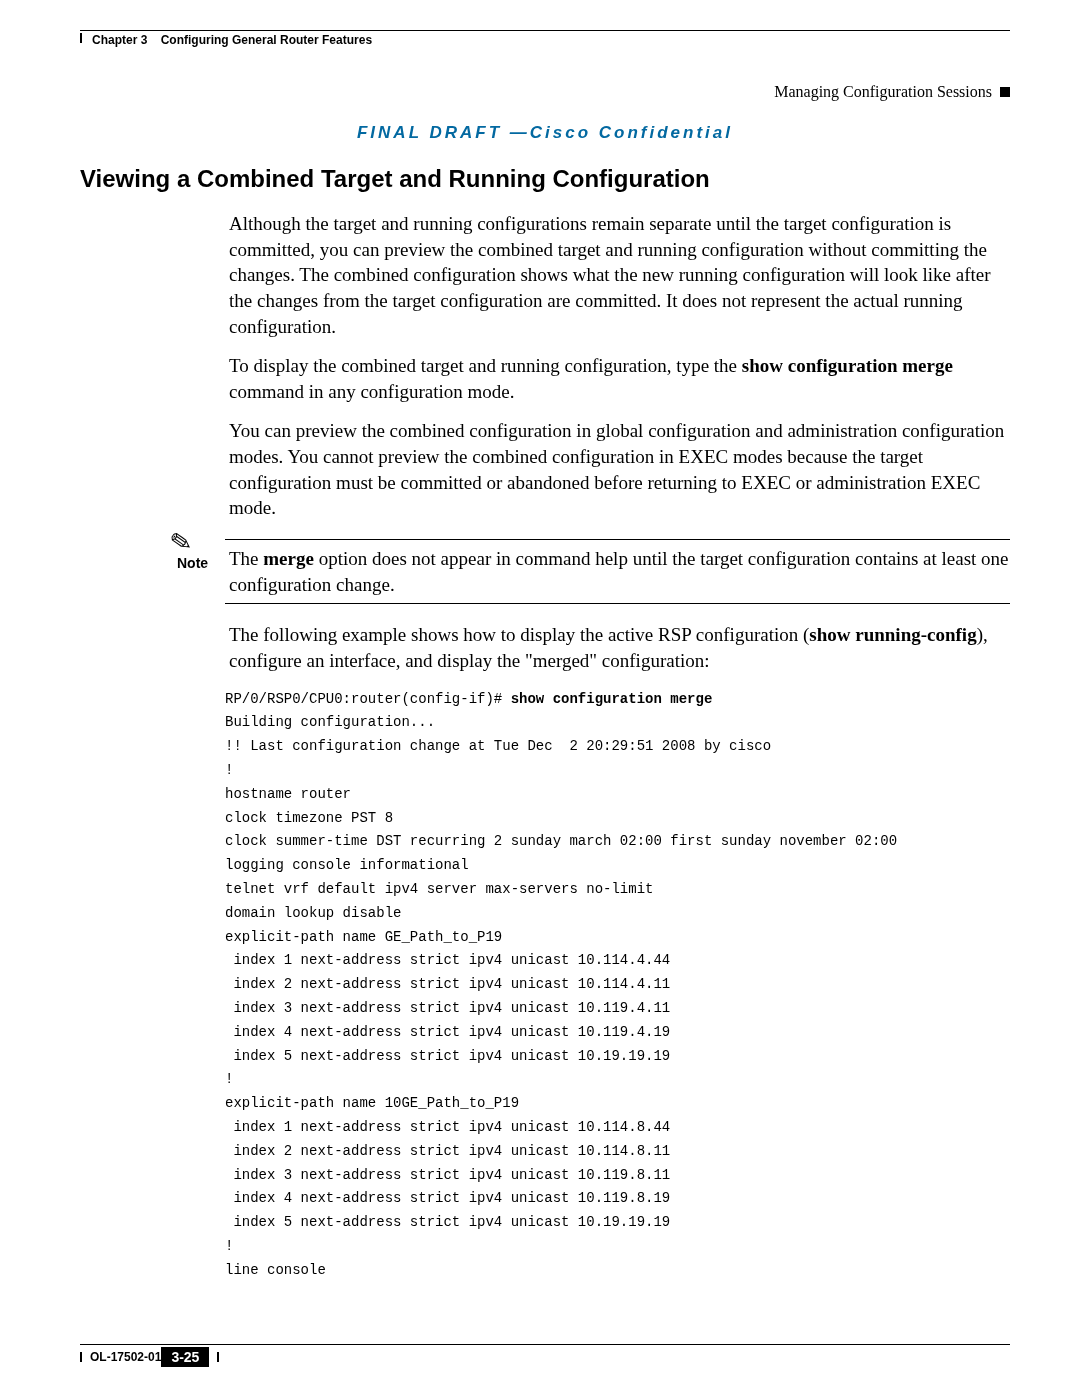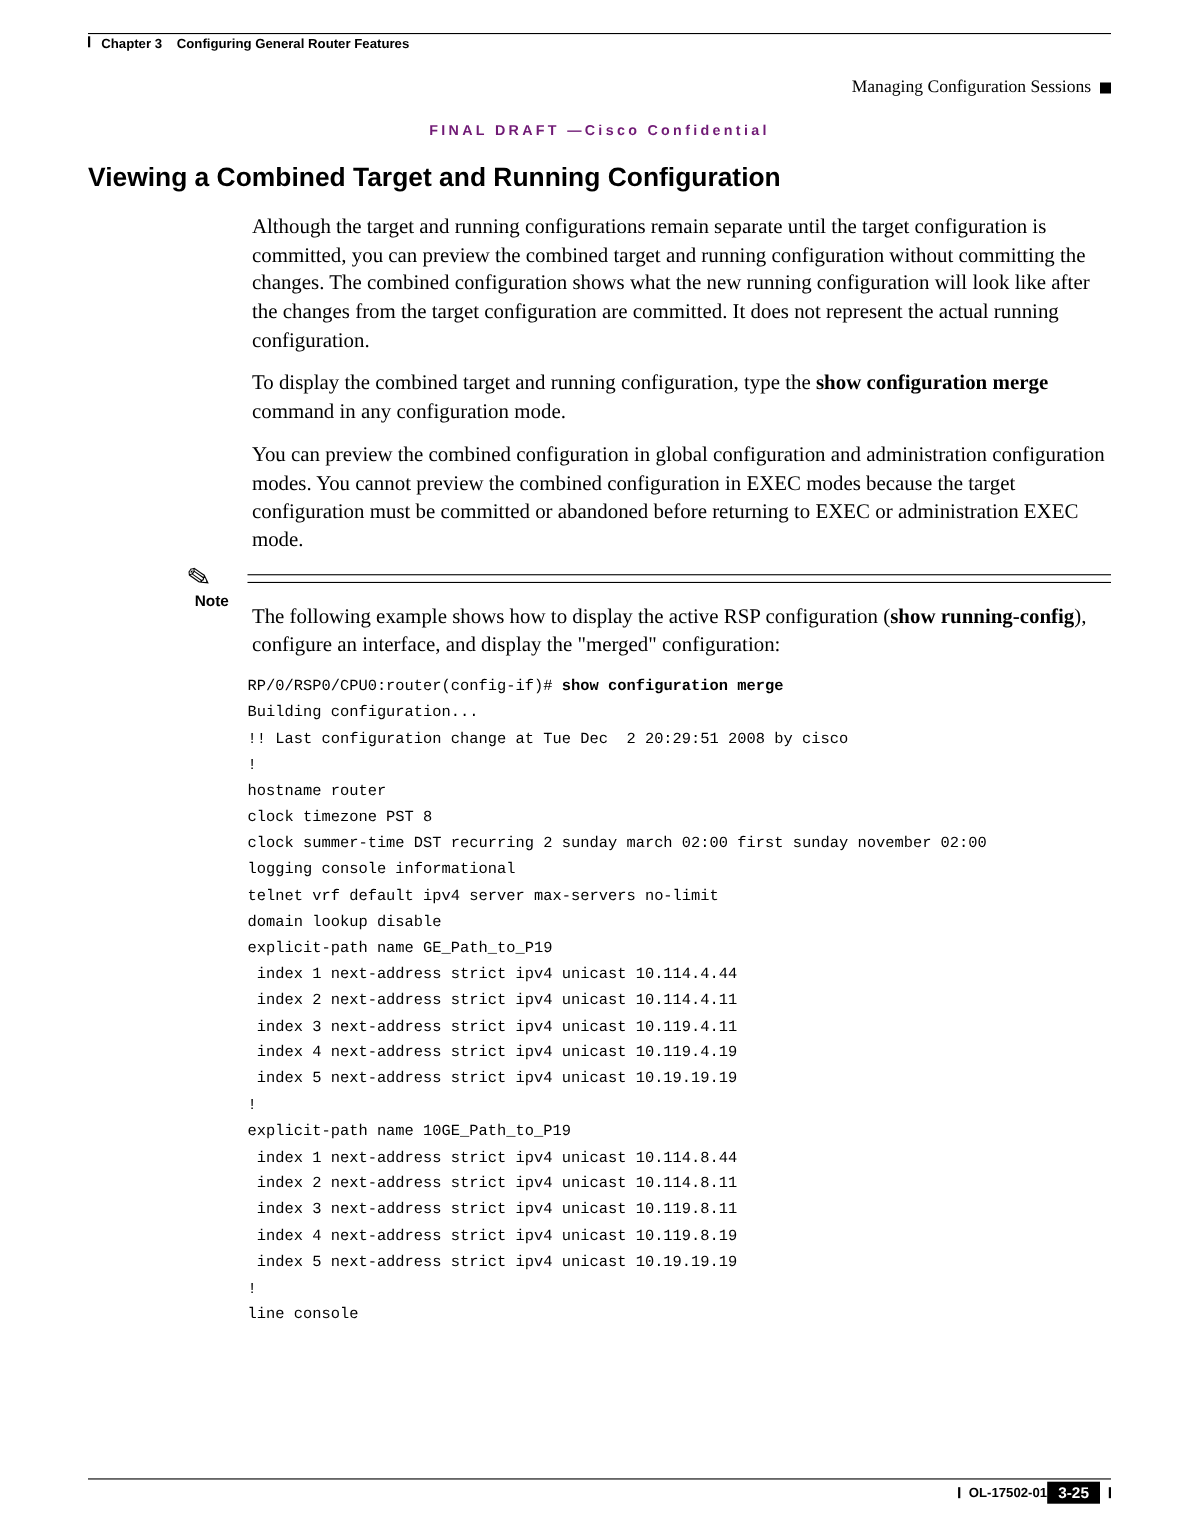--- a/index.html
+++ b/index.html
@@ -24,42 +24,43 @@
     font-size: 12px;
     font-weight: bold;
     margin-bottom: 4px;
   }
   .top-left {
     display: flex;
     gap: 10px;
   }
   .top-right {
     text-align: right;
-    margin-top: 24px;
+    margin-top: 36px;
     display: flex;
     align-items: center;
     gap: 8px;
   }
   .hrule-top {
     border-top: 1px solid #000;
     margin: 0 0 2px 0;
   }
   .sq {
     width: 10px;
     height: 10px;
     background: #000;
     display: inline-block;
   }
   .draft-banner {
     text-align: center;
-    color: #701a75;
-    font-family: Arial, Helvetica, sans-serif;
+    color: #0369a1;
+    font-family: Arial, Helvetica, sans-serif;
+    font-style: italic;
     font-weight: bold;
     letter-spacing: 3px;
-    font-size: 13px;
+    font-size: 17px;
     margin: 22px 0 22px 0;
   }
   .h2 {
     font-family: Arial, Helvetica, sans-serif;
     font-weight: bold;
     font-size: 24px;
     margin: 10px 0 18px 0;
   }
   .body-block {
     margin-left: 145px;
@@ -118,21 +119,21 @@
   }
   .footer-title {
     text-align: right;
     font-family: Arial, Helvetica, sans-serif;
     font-weight: bold;
     font-size: 12px;
     margin-bottom: 4px;
   }
   .footer-row {
     display: flex;
-    justify-content: flex-end;
+    justify-content: flex-start;
     align-items: center;
     font-family: Arial, Helvetica, sans-serif;
     font-size: 12px;
     font-weight: bold;
   }
   .page-num-box {
     background: #000;
     color: #fff;
     padding: 2px 10px;
     font-size: 14px;
@@ -179,20 +180,23 @@
     <p class="para">Although the target and running configurations remain separate until the target configuration is committed, you can preview the combined target and running configuration without committing the changes. The combined configuration shows what the new running configuration will look like after the changes from the target configuration are committed. It does not represent the actual running configuration.</p>
     <p class="para">
       <span>To display the combined target and running configuration, type the </span><span class="bold">show configuration merge</span><span> command in any configuration mode.</span>
     </p>
     <p class="para">You can preview the combined configuration in global configuration and administration configuration modes. You cannot preview the combined configuration in EXEC modes because the target configuration must be committed or abandoned before returning to EXEC or administration EXEC mode.</p>
 
     <div class="note-row">
       <span class="pencil">✎</span>
       <span class="note-label">Note</span>
       <div class="note-rule"></div>
+      <p class="para" style="margin-bottom:6px;">
+        <span>The </span><span class="bold">merge</span><span> option does not appear in command help until the target configuration contains at least one configuration change.</span>
+      </p>
       <div class="note-rule-bottom"></div>
     </div>
 
     <p class="para">
       <span>The following example shows how to display the active RSP configuration (</span><span class="bold">show running-config</span><span>), configure an interface, and display the "merged" configuration:</span>
     </p>
 
     <div class="code-block"><span>RP/0/RSP0/CPU0:router(config-if)# </span><span class="code-bold">show configuration merge</span>
 <span id="code-lines">Building configuration...
 !! Last configuration change at Tue Dec  2 20:29:51 2008 by cisco

